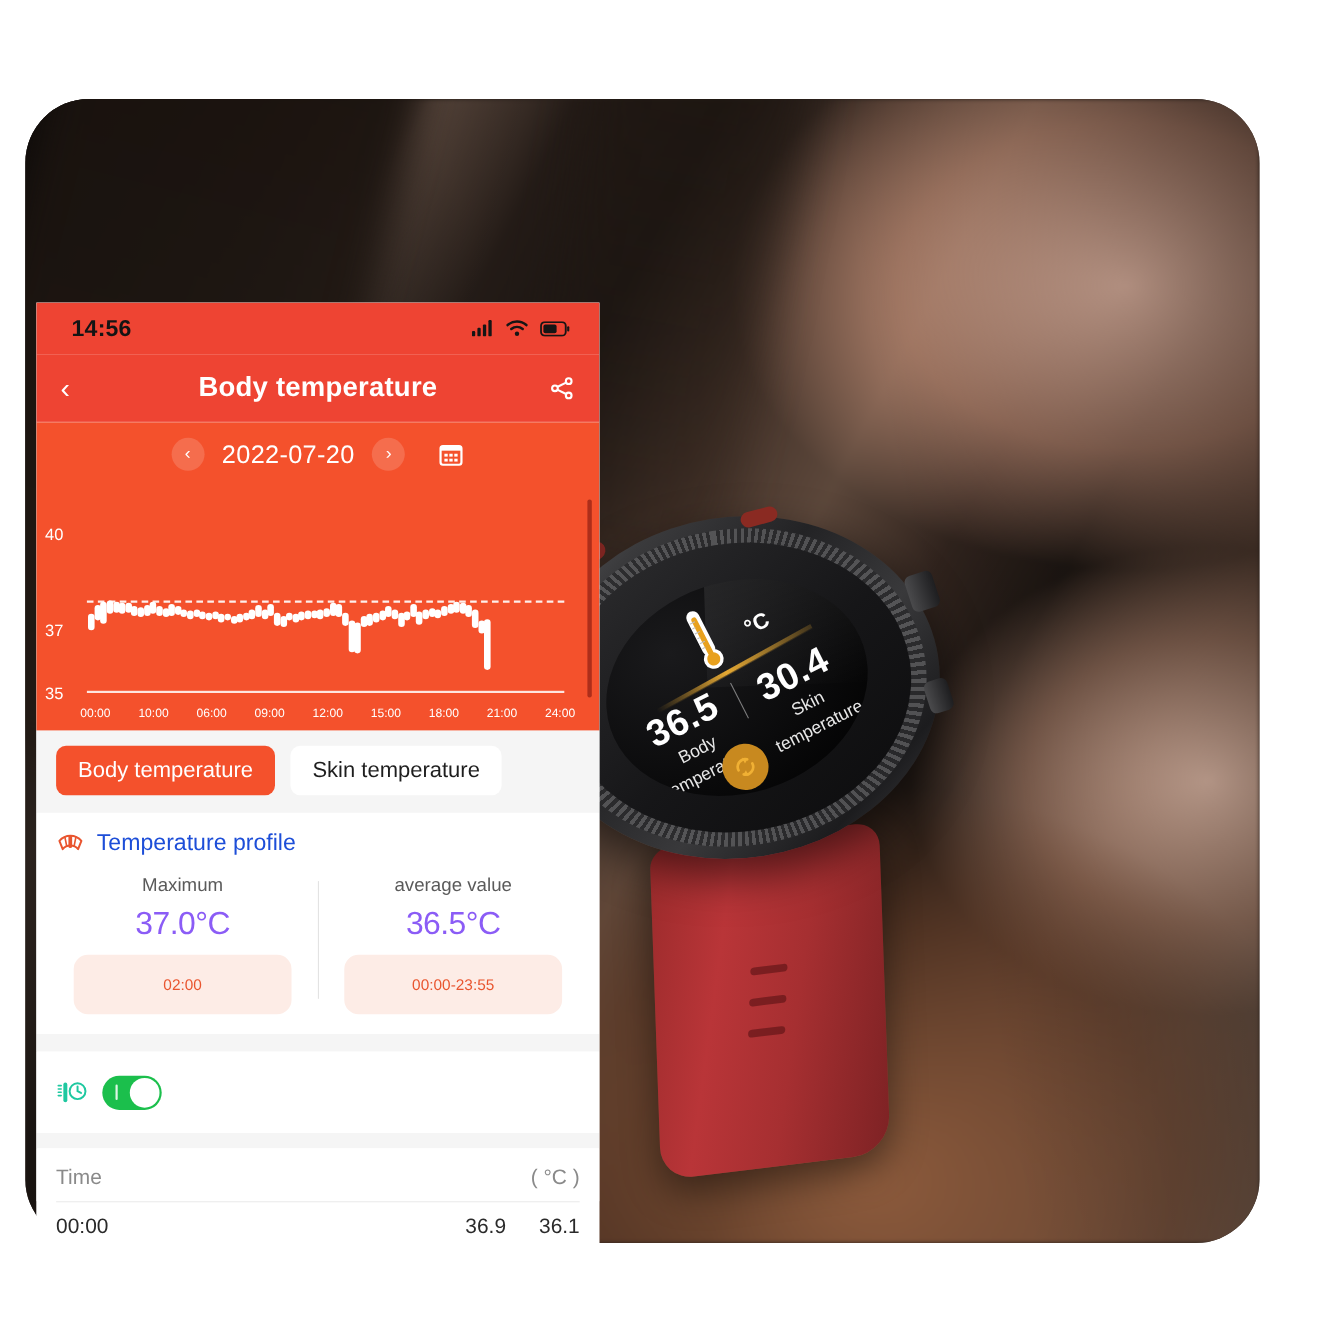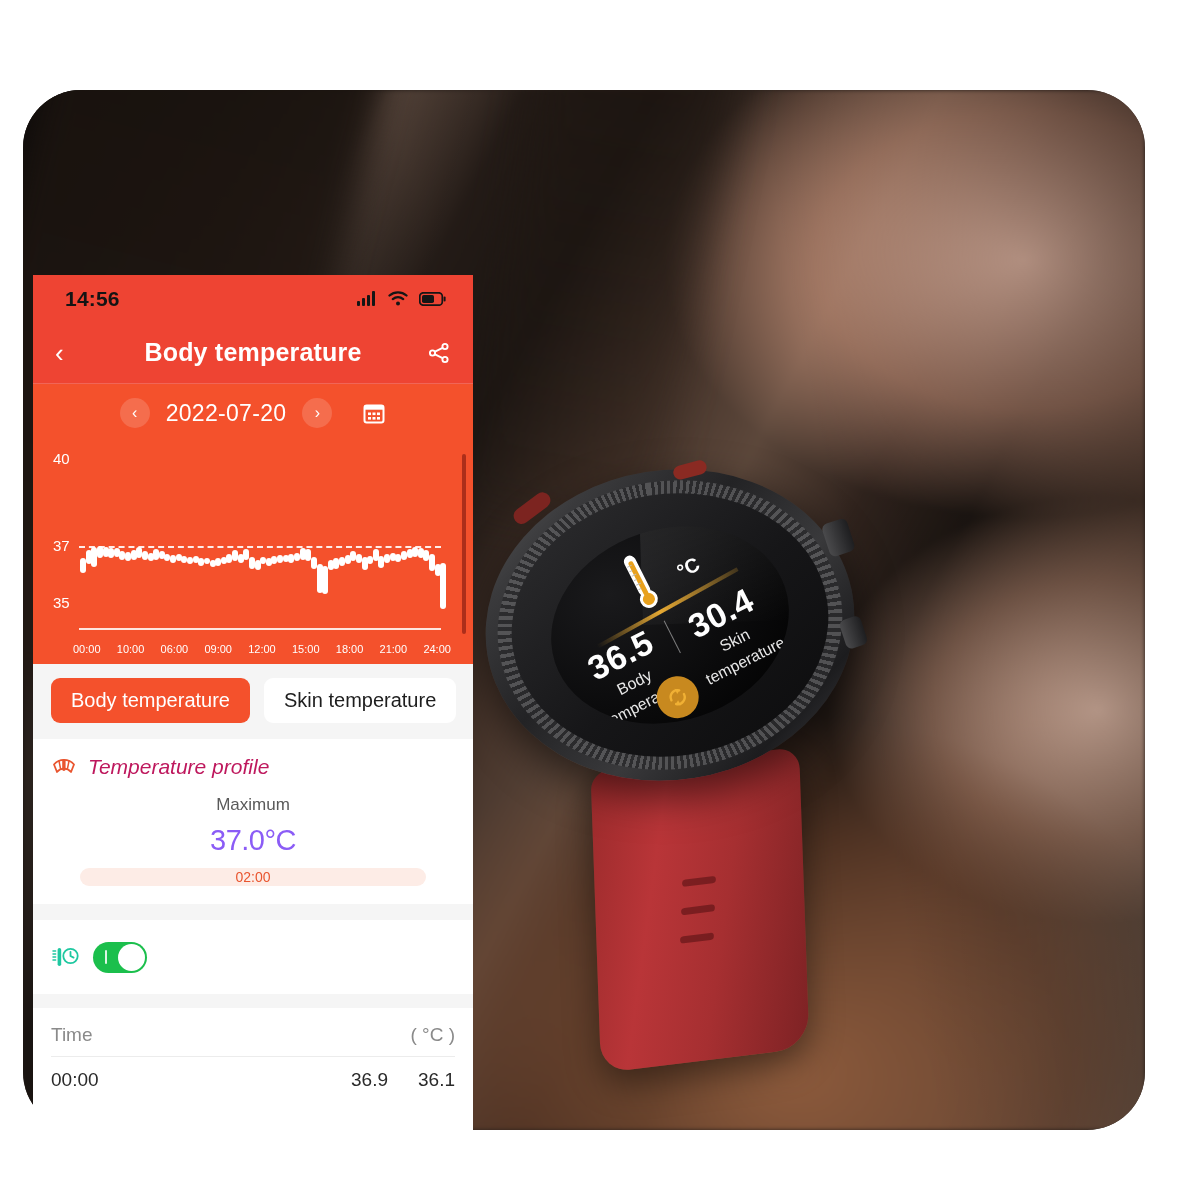--- a/index.html
+++ b/index.html
@@ -57,21 +57,21 @@
     left:480px; top:-120px; width:200px; height:560px;
     background:linear-gradient(180deg, rgba(30,22,17,0.75), rgba(40,30,23,0.25));
     transform:rotate(11deg);
     filter:blur(22px);
   }
 
   
   #app{
     position:absolute;
     left:33px; top:275px;
-    width:440px; height:872px;
+    width:512px; height:872px;
     background:#ffffff;
     overflow:hidden;
     z-index:5;
     font-family:"Liberation Sans", sans-serif;
   }
 
   
   .statusbar{
     height:47px;
     background:#ee4433;
@@ -108,21 +108,21 @@
     background:rgba(255,255,255,0.16);
     color:#fff;font-size:16px;
     display:flex;align-items:center;justify-content:center;
   }
   .date-label{font-size:23px;color:#fff;font-weight:400;letter-spacing:0.3px;}
   .cal-icon{margin-left:14px;display:flex;}
 
   
   .chart{position:relative;height:218px;margin:0 4px 0 0;}
   .ylab{
-    position:absolute;left:20px;color:#fff;font-size:15px;font-weight:500;
+    position:absolute;left:8px;color:#fff;font-size:15px;font-weight:500;margin-top:28px;
   }
   .plot{
     position:absolute;left:46px;right:28px;top:0;bottom:34px;
   }
   .dashline{
     position:absolute;left:0;right:0;
     border-top:2px dashed rgba(255,255,255,0.9);
   }
   .bars{position:absolute;left:0;right:0;top:0;bottom:0;}
   .bar{
@@ -152,34 +152,34 @@
     white-space:nowrap;
   }
   .tab.active{background:#f4512c;color:#fff;}
   .tab.inactive{background:#fff;color:#1e1e1e;}
 
   
   .profile{background:#fff;padding:16px 0 18px 0;}
   .profile-head{
     display:flex;align-items:center;gap:11px;padding:0 18px 8px 18px;
   }
-  .profile-title{font-size:21px;color:#be185d;font-style:italic;}
+  .profile-title{font-size:21px;color:#1d4ed8;}
   .stats{display:flex;padding:8px 10px 0 10px;}
   .stat{
     flex:1;text-align:center;position:relative;padding:0 6px;
   }
   .stat + .stat::before{
     content:"";position:absolute;left:0;top:6px;bottom:14px;width:1px;
     background:#e3e3e3;
   }
   .stat-label{font-size:17px;color:#5a5a5a;margin-bottom:9px;}
   .stat-value{font-size:29px;color:#8b5cf6;font-weight:400;letter-spacing:-0.5px;margin-bottom:11px;}
   .stat-chip{
     display:inline-block;background:#fdece6;color:#e9552f;
-    font-size:14px;border-radius:13px;padding:1px 0;width:85%;
+    font-size:14px;border-radius:13px;padding:19px 0;width:85%;
   }
 
   .gap{height:16px;background:#f5f5f5;}
 
   
   .autorow{
     background:#fff;height:74px;display:flex;align-items:center;
     padding:0 18px;box-sizing:border-box;gap:12px;
   }
   .auto-label{font-size:21px;color:#1a1a1a;flex:1;}
@@ -559,20 +559,25 @@
       </span>
       <span class="profile-title">Temperature profile</span>
     </div>
 
     <div class="stats">
       <div class="stat">
         <div class="stat-label">Maximum</div>
         <div class="stat-value">37.0°C</div>
         <div class="stat-chip">02:00</div>
       </div>
+      <div class="stat">
+        <div class="stat-label">average value</div>
+        <div class="stat-value">36.5°C</div>
+        <div class="stat-chip">00:00-23:55</div>
+      </div>
     </div>
   </div>
 
   <div class="gap"></div>
 
   <div class="autorow">
     <span>
       <svg class="svgi" width="30" height="24" viewBox="0 0 30 24" aria-hidden="true">
         <g stroke="#1EC8A0" stroke-width="1.5" stroke-linecap="round">
           <line x1="2" y1="6" x2="4.6" y2="6"></line>

